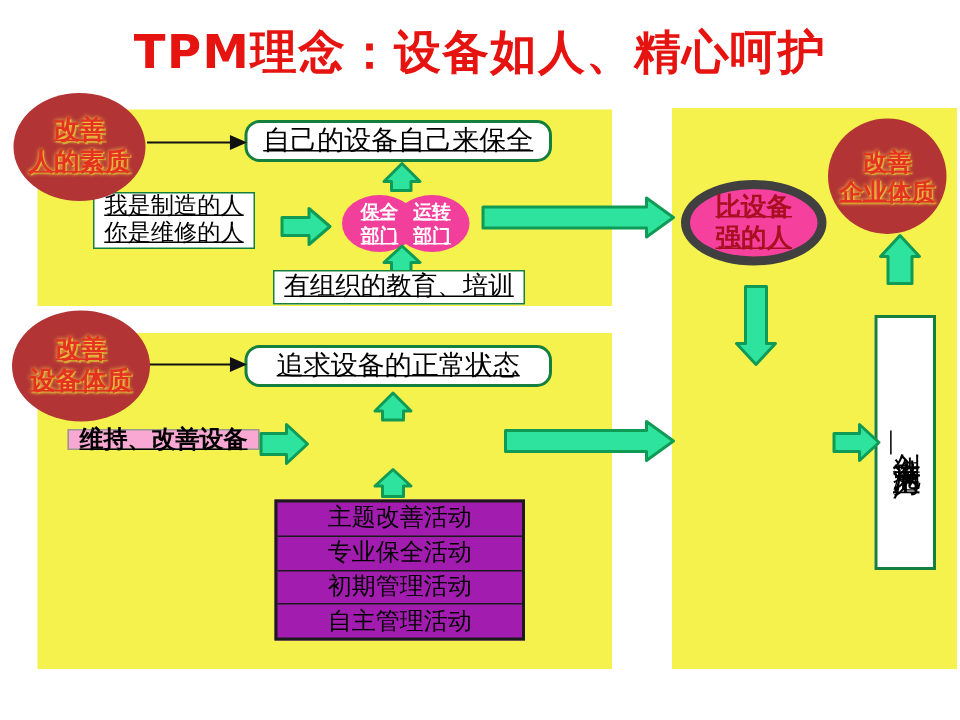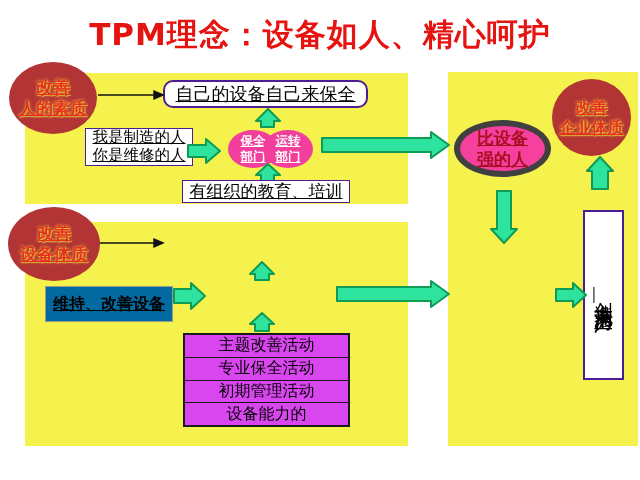--- a/index.html
+++ b/index.html
@@ -14,28 +14,28 @@
 
   .panel{background:#f5f24d;}
 
   .dark-circle{background:#b23434;border-radius:50%;
      color:#e33122;font-weight:bold;line-height:1.25;
      text-shadow:0 0 3px #ffd34d, 1px 1px 0 #c79a2a;}
 
   .pink{background:#f5409d;border-radius:50%;border:6px solid #404040;
         color:#a80f20;font-weight:bold;line-height:1.2;}
 
-  .wbox{background:#fff;border:2px solid #4c1d95;color:#000;line-height:1.15;}
+  .wbox{background:#fff;border:2px solid #15803d;color:#000;line-height:1.15;}
   .rounded{border-radius:10px;}
   .thin{border-width:1.5px;}
 
   .dept{background:#f23f9c;border-radius:50%;color:#ffffff;font-weight:bold;
         font-size:12.5px;line-height:1.3;}
 
-  .tbl{background:#d946ef;border:2px solid #1a1a1a;}
+  .tbl{background:#a21caf;border:2px solid #1a1a1a;}
   .tbl .row{height:21.8px;display:flex;align-items:center;justify-content:center;
             font-size:16px;border-bottom:1.5px solid #1a1a1a;}
   .tbl .row:last-child{border-bottom:none;}
 
   .vtext{writing-mode:vertical-rl;text-orientation:upright;letter-spacing:2px;
          font-size:19px;font-weight:500;}
 
   svg.arrows{position:absolute;left:0;top:0;z-index:3;pointer-events:none;}
   .z2{z-index:2;} .z4{z-index:4;}
 </style>
@@ -74,21 +74,21 @@
 
   <div class="abs dark-circle center pre z4" style="left:9px;top:62px;width:88px;height:72px;font-size:17px;">
     <span class="pre">改善
 人的素质</span>
   </div>
 
   <div class="abs wbox rounded center z2" style="left:163px;top:80px;width:205px;height:28px;font-size:18px;">
     <span>自己的设备自己来保全</span>
   </div>
 
-  <div class="abs wbox thin center pre z2" style="left:85px;top:128px;width:108px;height:38px;font-size:15.5px;">
+  <div class="abs wbox thin center pre z2" style="left:62px;top:128px;width:108px;height:38px;font-size:15.5px;">
     <span class="pre">我是制造的人
 你是维修的人</span>
   </div>
 
   <div class="abs dept center pre z2" style="left:228px;top:130px;width:50px;height:38px;">
     <span class="pre">保全
 部门</span>
   </div>
   <div class="abs dept center pre z2" style="left:263px;top:130px;width:50px;height:38px;">
     <span class="pre">运转
@@ -97,32 +97,35 @@
 
   <div class="abs wbox thin center z4" style="left:182px;top:180px;width:168px;height:23px;font-size:17px;">
     <span>有组织的教育、培训</span>
   </div>
 
   <div class="abs dark-circle center pre z4" style="left:8px;top:207px;width:92px;height:74px;font-size:17px;">
     <span class="pre">改善
 设备体质</span>
   </div>
 
+  <div class="abs wbox rounded center z2" style="left:163px;top:230px;width:205px;height:28px;font-size:18px;">
+    <span>追求设备的正常状态</span>
+  </div>
 
-  <div class="abs center z2" style="left:45px;top:286px;width:128px;height:36px;background:#0369a1;
+  <div class="abs center z2" style="left:45px;top:286px;width:128px;height:14px;background:#f9a8d4;
        border:1px solid #9a9a8a;font-size:16px;font-weight:bold;">
     <span>维持、改善设备</span>
   </div>
 
 
   <div class="abs tbl z2" style="left:183px;top:333px;width:167px;">
     <div class="row">主题改善活动</div>
     <div class="row">专业保全活动</div>
     <div class="row">初期管理活动</div>
-    <div class="row">设备能力的</div>
+    <div class="row">自主管理活动</div>
   </div>
 
   <div class="abs pink center pre z2" style="left:454px;top:120px;width:97px;height:57px;font-size:17px;">
     <span class="pre">比设备
 强的人</span>
   </div>
 
   <div class="abs dark-circle center pre z2" style="left:552px;top:79px;width:79px;height:77px;font-size:16px;">
     <span class="pre">改善
 企业体质</span>

